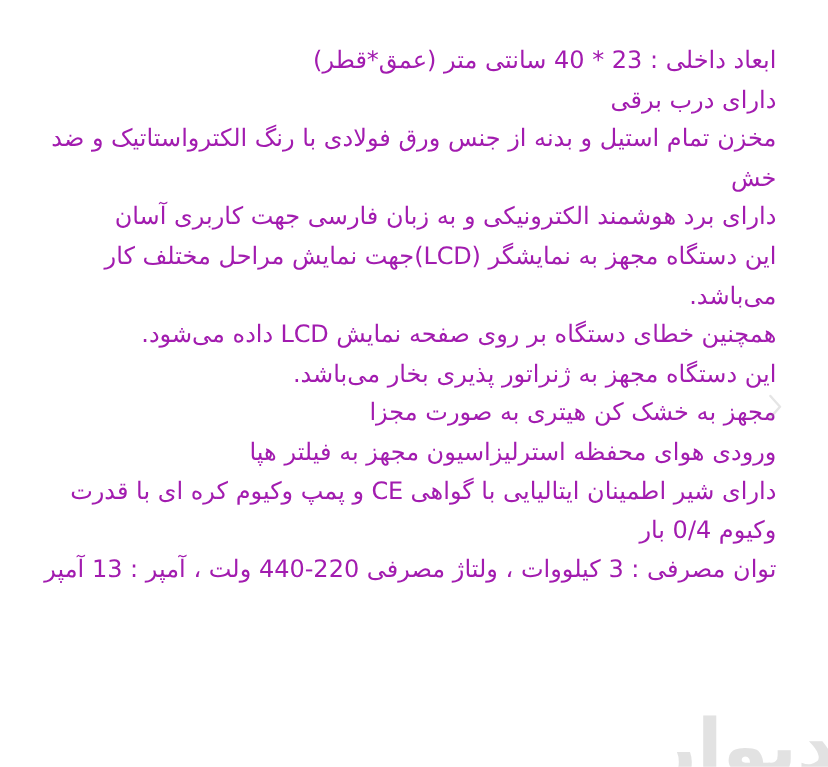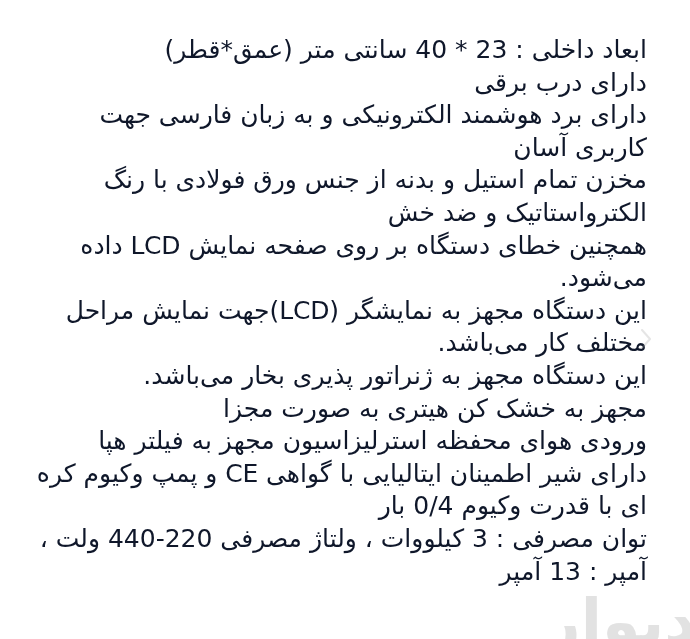--- a/index.html
+++ b/index.html
@@ -14,23 +14,23 @@
     position: relative;
   }
   .content {
     position: absolute;
     top: 34px;
     right: 43px;
     width: 620px;
     direction: rtl;
     text-align: right;
     font-family: "DejaVu Sans", sans-serif;
-    font-size: 25px;
+    font-size: 20px;
     line-height: 32.6px;
-    color: #0f172a;
+    color: #a21caf;
     font-weight: 500;
     letter-spacing: -0.2px;
   }
   .line {
     display: block;
     white-space: normal;
   }
   .carousel-chevron {
     position: absolute;
     left: 640px;
@@ -52,24 +52,24 @@
     pointer-events: none;
     line-height: 1;
   }
 </style>
 </head>
 <body>
 
 <div class="content">
   <span class="line">ابعاد داخلی : 23 * 40 سانتی متر (عمق*قطر)</span>
   <span class="line">دارای درب برقی</span>
+  <span class="line"> مخزن تمام استیل و بدنه از جنس ورق فولادی با رنگ الکترواستاتیک و ضد خش</span>
   <span class="line">دارای برد هوشمند الکترونیکی و به زبان فارسی جهت کاربری آسان</span>
-  <span class="line"> مخزن تمام استیل و بدنه از جنس ورق فولادی با رنگ الکترواستاتیک و ضد خش</span>
+  <span class="line">این دستگاه مجهز به نمایشگر (LCD)جهت نمایش مراحل مختلف کار می‌باشد.</span>
   <span class="line">همچنین خطای دستگاه بر روی صفحه  نمایش LCD داده می‌شود.</span>
-  <span class="line">این دستگاه مجهز به نمایشگر (LCD)جهت نمایش مراحل مختلف کار می‌باشد.</span>
   <span class="line">این دستگاه مجهز به ژنراتور پذیری بخار می‌باشد.</span>
   <span class="line">مجهز به خشک کن هیتری به صورت مجزا</span>
   <span class="line">ورودی هوای محفظه استرلیزاسیون مجهز به فیلتر هپا</span>
   <span class="line">دارای شیر اطمینان ایتالیایی با گواهی CE و پمپ وکیوم کره ای با قدرت وکیوم 0/4 بار</span>
   <span class="line">توان مصرفی : 3 کیلووات ، ولتاژ مصرفی 220-440 ولت ، آمپر : 13 آمپر</span>
 </div>
 
 <svg class="carousel-chevron" viewBox="0 0 12 22" xmlns="http://www.w3.org/2000/svg">
   <polyline points="2,2 10,11 2,20" fill="none" stroke="#9a9a9a" stroke-width="2" stroke-linecap="round" stroke-linejoin="round"></polyline>
 </svg>

